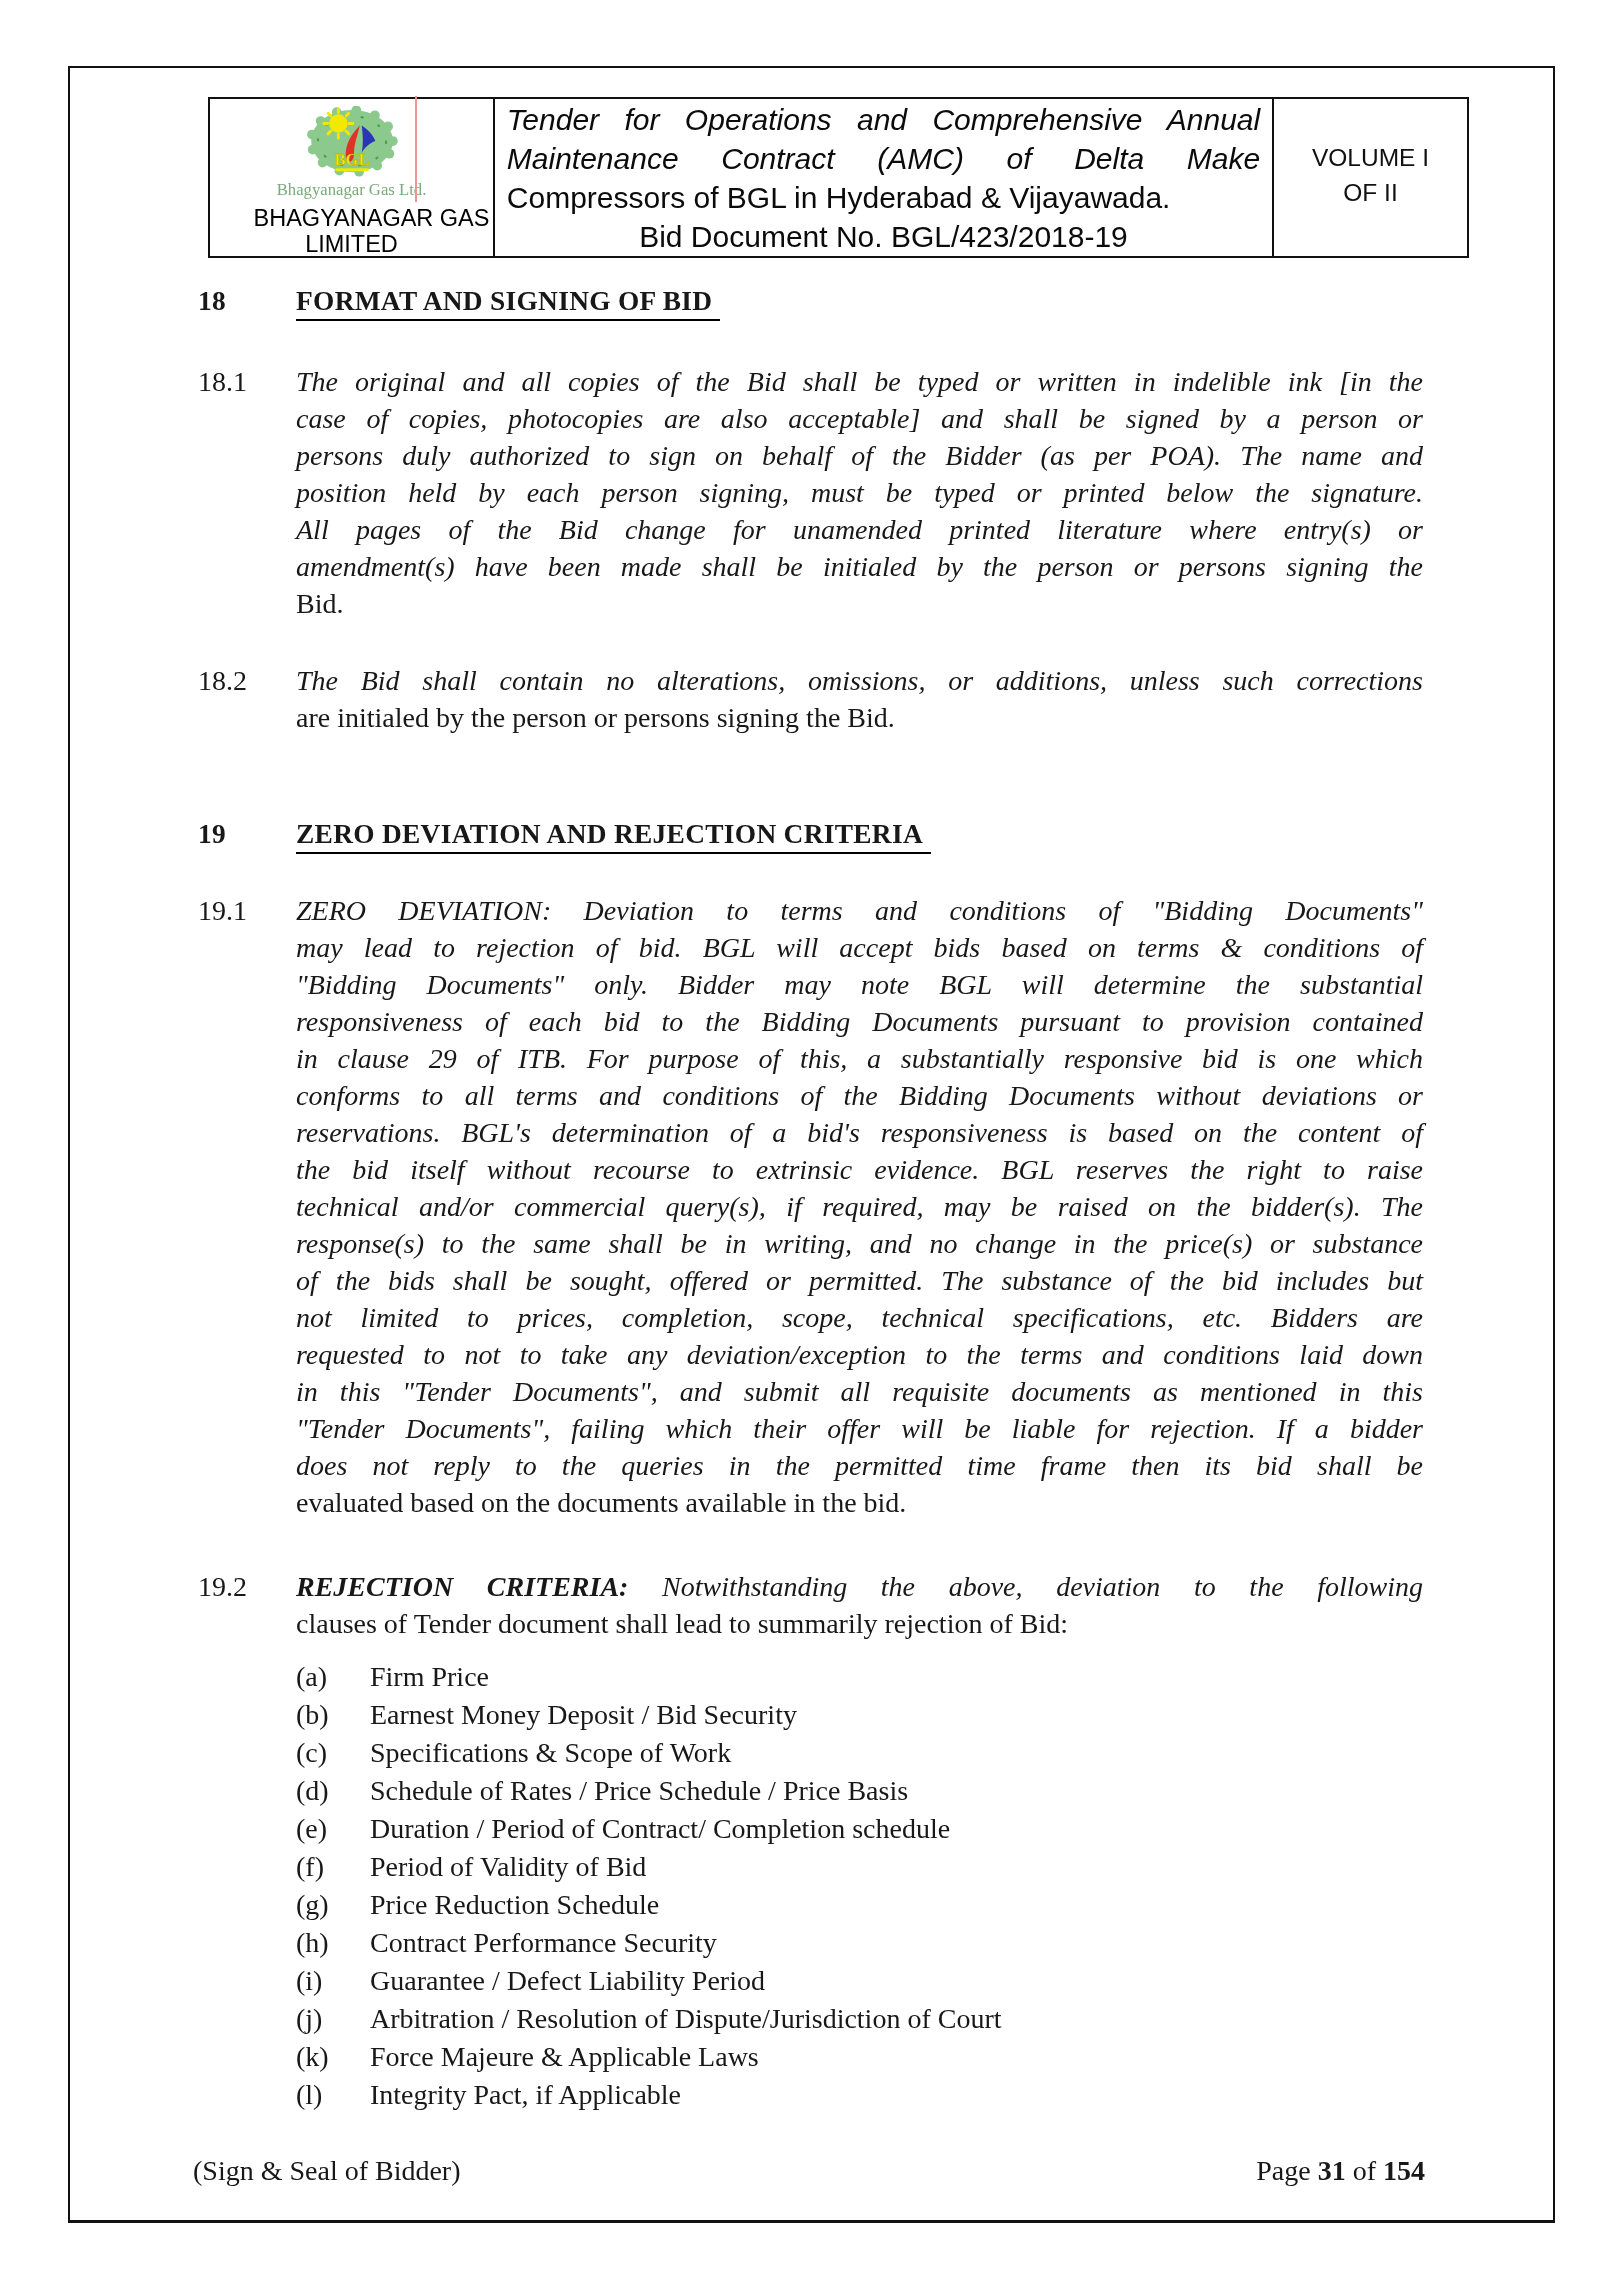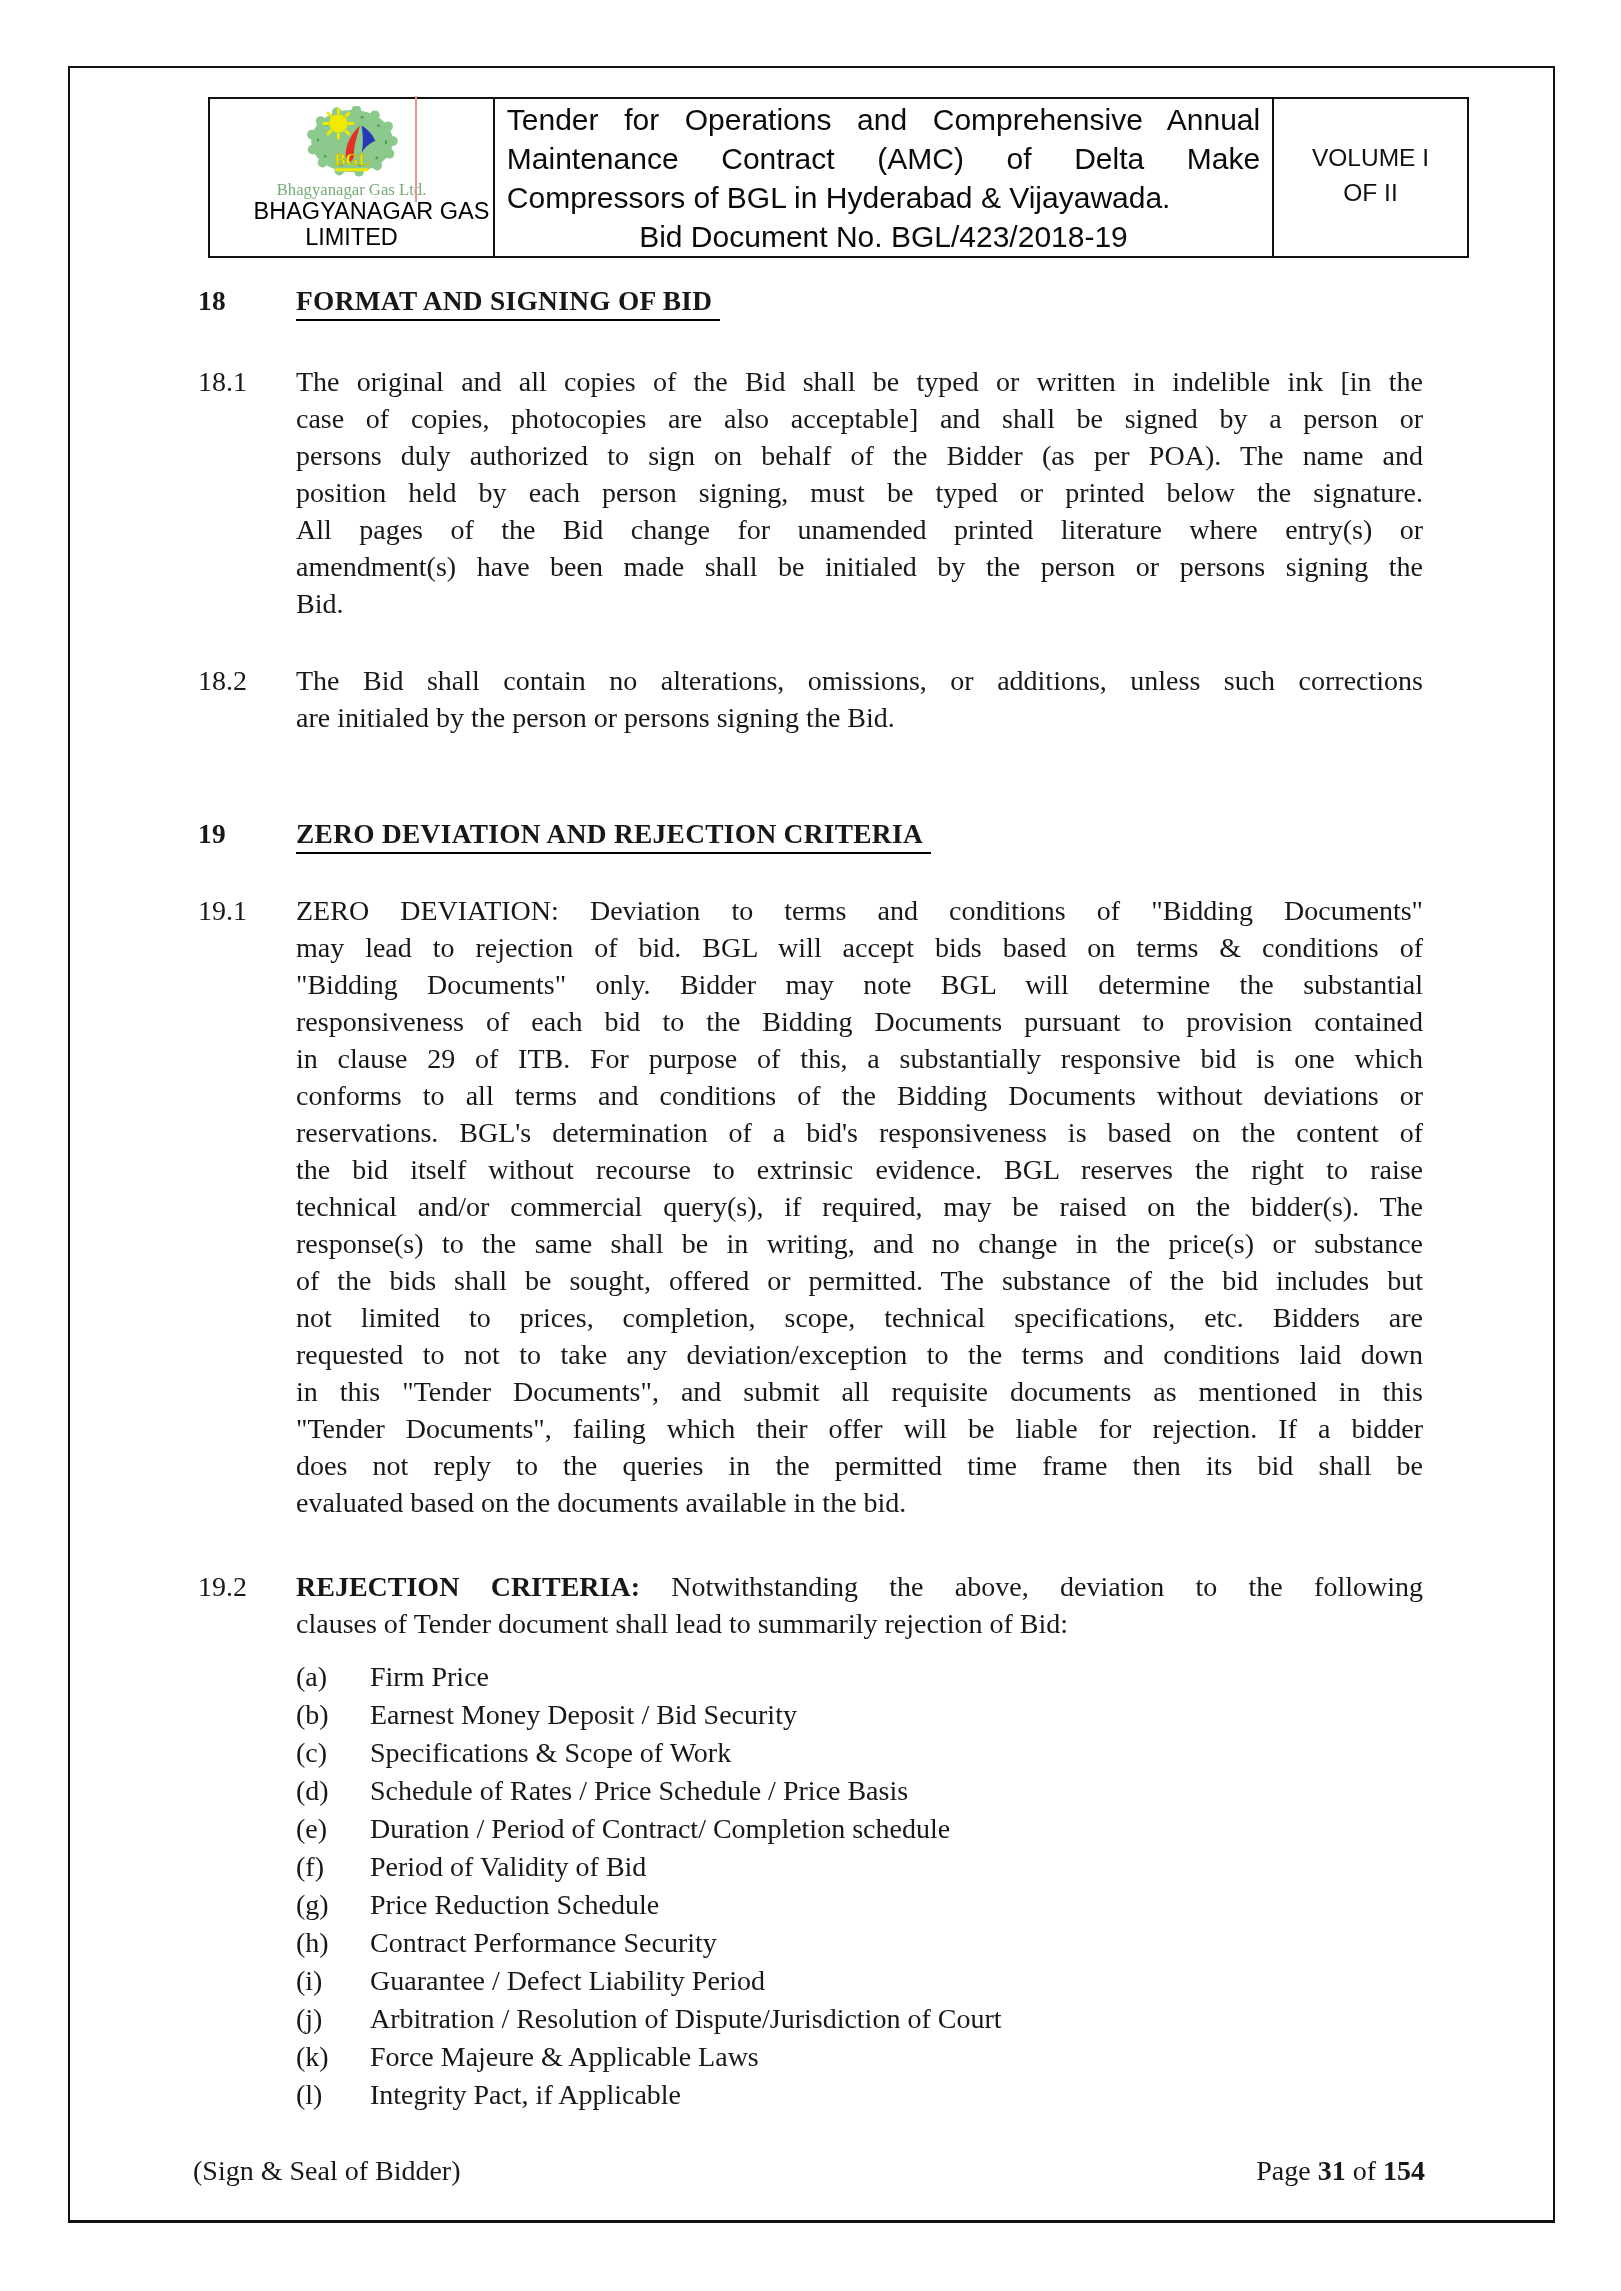--- a/index.html
+++ b/index.html
@@ -21,33 +21,33 @@
   .cell-title { flex:1; border-right:2.9px solid #111;
     font-family:"Liberation Sans","DejaVu Sans",sans-serif;
     font-size:30px; line-height:39px; padding:1px 11.8px 0 11.8px; color:#0b0b0b; }
   .cell-vol { width:193px; font-family:"Liberation Sans","DejaVu Sans",sans-serif;
     font-size:24.5px; line-height:35px; text-align:center; padding-top:41px; color:#111; }
   .pinkline { position:absolute; left:205px; top:-2.9px; width:2px; height:106px; background:#f0948f; }
   .logo-svg { display:block; margin:6.9px auto 0 auto; }
   .brand { font-size:16.7px; line-height:17.6px; color:#79ab79; margin-top:1px; }
   .company { font-family:"Liberation Sans","DejaVu Sans",sans-serif;
     font-size:23.5px; line-height:25.5px; color:#000; }
-  .company.first { margin-top:1px;padding-left:40px; }
+  .company.first { margin-top:8px;padding-left:40px; }
   
   .section { position:absolute; left:198px; width:1225px; font-size:27.4px; font-weight:bold; letter-spacing:0.3px; }
   .secnum { display:inline-block; width:98px; }
   .sechead { border-bottom:2.9px solid #000; padding-bottom:2.9px; padding-right:7.8px; }
   
   .clause { position:absolute; left:198px; width:1225px; font-size:28px; line-height:37px; }
   .cnum { position:absolute; left:0; top:0; }
   .cbody { margin-left:98px; }
   .tline { text-align:justify; text-align-last:justify; }
   .tline.al-left { text-align:left; text-align-last:left; }
   .tline.al-center { text-align:center; text-align-last:center; }
-  .tline.al-justify { text-align:justify; text-align-last:justify; }
+  .tline.al-justify { text-align:justify; text-align-last:justify;font-style:italic; }
   .cell-title .tline { }
   .items { line-height:38px;margin-top:16px; }
   .item-label { display:inline-block; width:74px; }
   
   .footer-left { position:absolute; left:193px; top:2152px; font-size:28px; line-height:37px; }
   .footer-right { position:absolute; right:196px; top:2152px; font-size:28px; line-height:37px; text-align:left; }
 </style>
 </head>
 <body>
 

